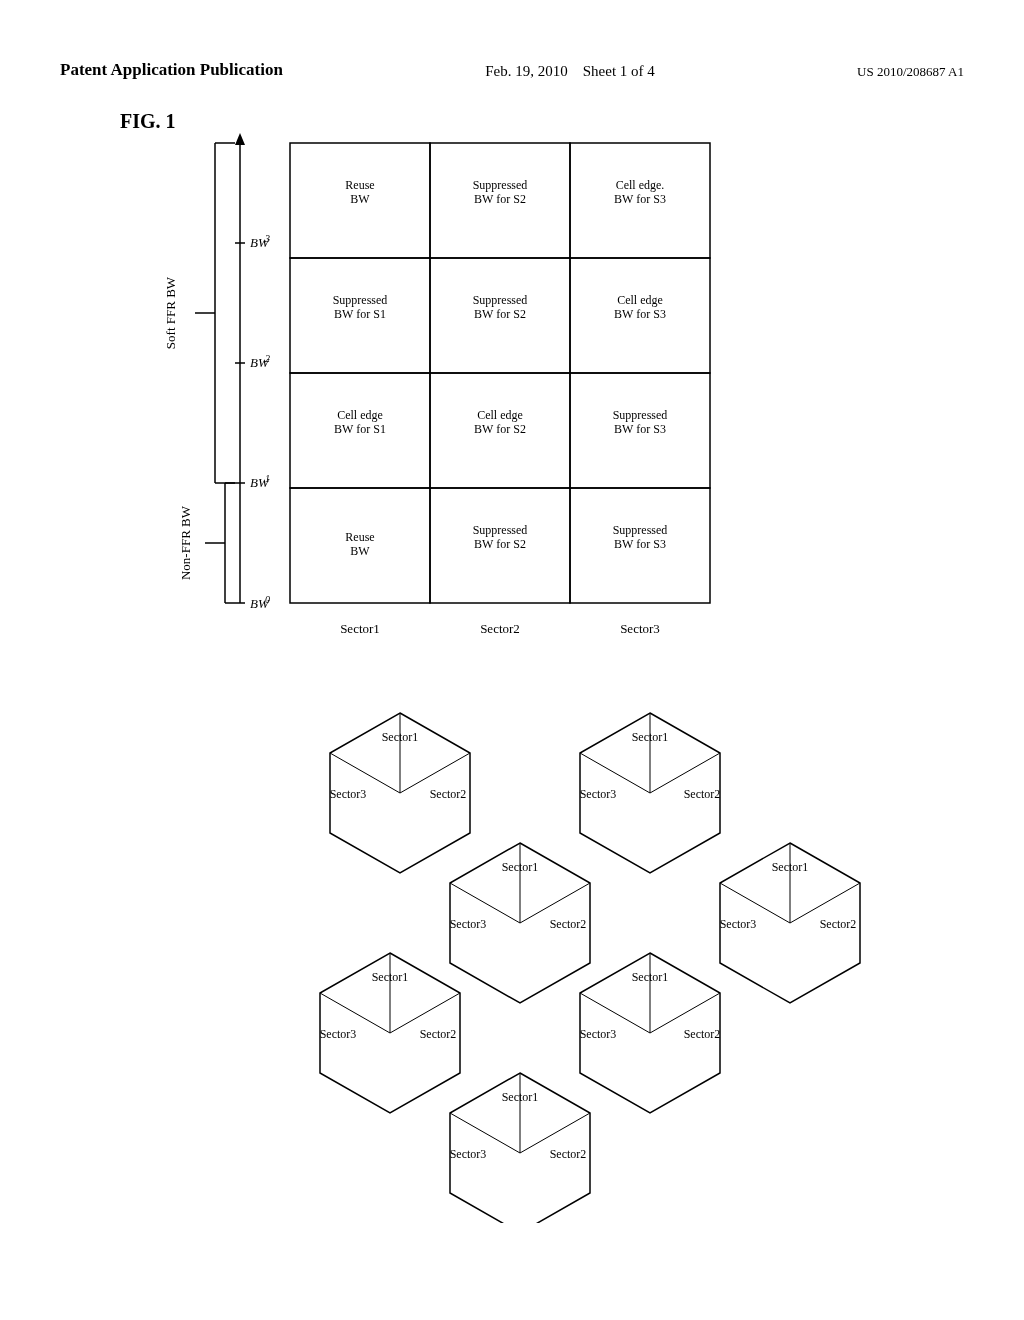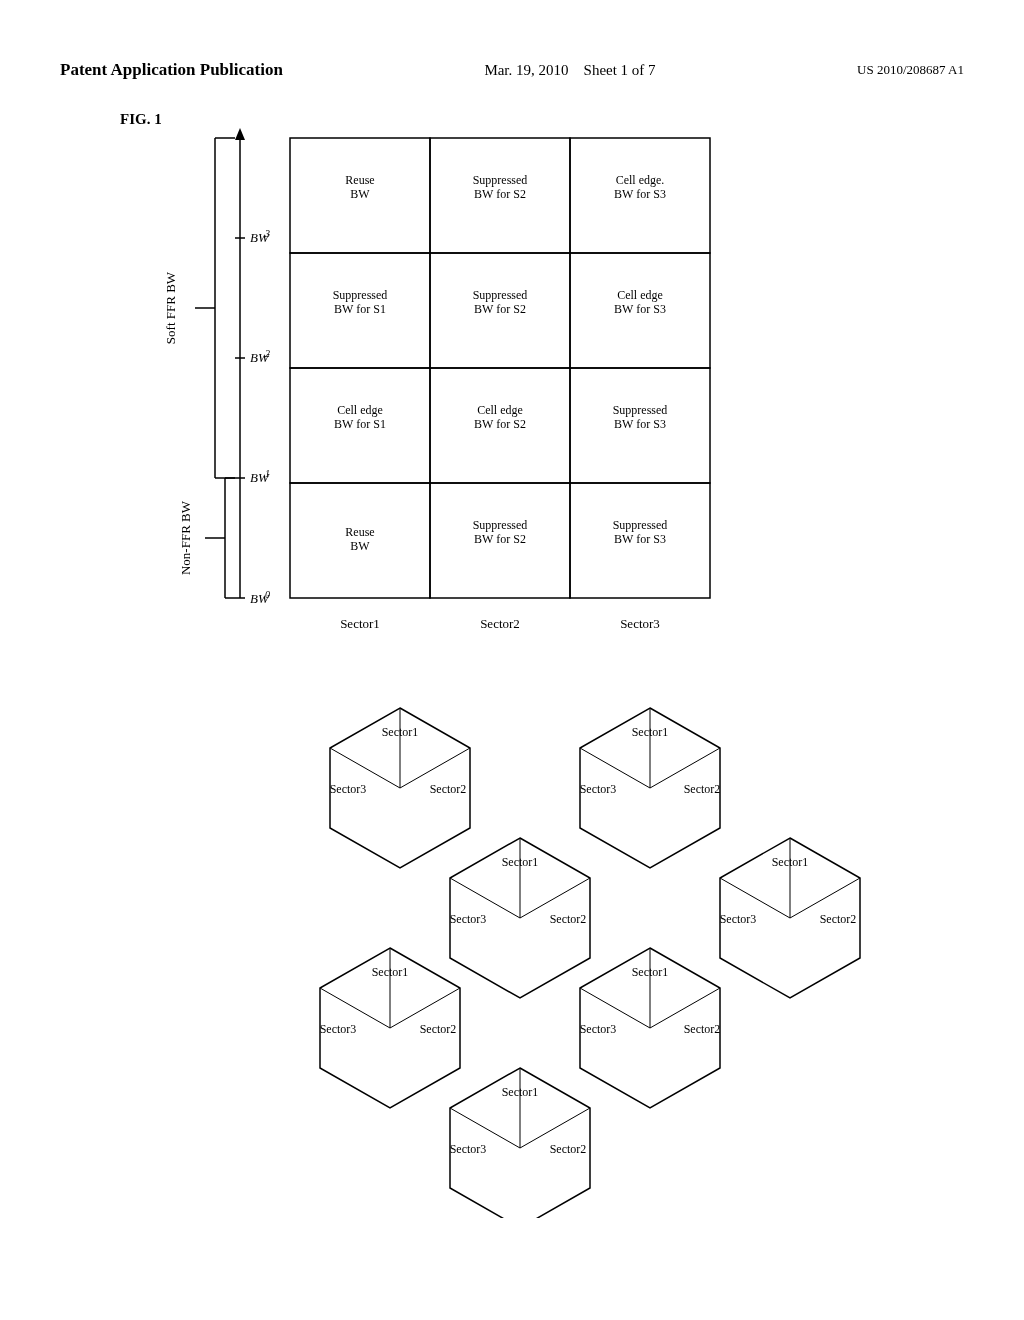--- a/index.html
+++ b/index.html
@@ -16,54 +16,54 @@
       min-height: 1320px;
       background: #fff;
       position: relative;
       padding: 60px 60px 40px 60px;
     }
 
     
     .header {
       display: flex;
       justify-content: space-between;
-      align-items: center;
+      align-items: flex-end;
       margin-bottom: 30px;
     }
     .header-title {
       font-weight: bold;
       font-size: 17px;
     }
     .header-date {
       font-size: 15px;
       text-align: center;
     }
     .header-patent {
       font-size: 13px;
       text-align: right;
     }
 
     .fig-label {
-      font-size: 15px;
+      font-size: 20px;
       font-weight: bold;
       margin-bottom: 10px;
       margin-left: 10px;
     }
 
   </style>
 </head>
 <body>
 
 <div class="page">
 
   <div class="header">
     <div class="header-title">Patent Application Publication</div>
     <div class="header-date">
-      <span>Mar. 19, 2010</span>&nbsp;&nbsp;&nbsp;
-      <span>Sheet 1 of 7</span>
+      <span>Feb. 19, 2010</span>&nbsp;&nbsp;&nbsp;
+      <span>Sheet 1 of 4</span>
     </div>
     <div class="header-patent">US 2010/208687 A1</div>
   </div>
 
   <div style="position:relative; margin-left: 50px; margin-top: 20px;">
     <span class="fig-label">FIG. 1</span>
   </div>
 
   <div style="position: relative; margin-left: 30px; margin-top: -10px;">
     <svg width="900" height="1100" xmlns="http://www.w3.org/2000/svg">

